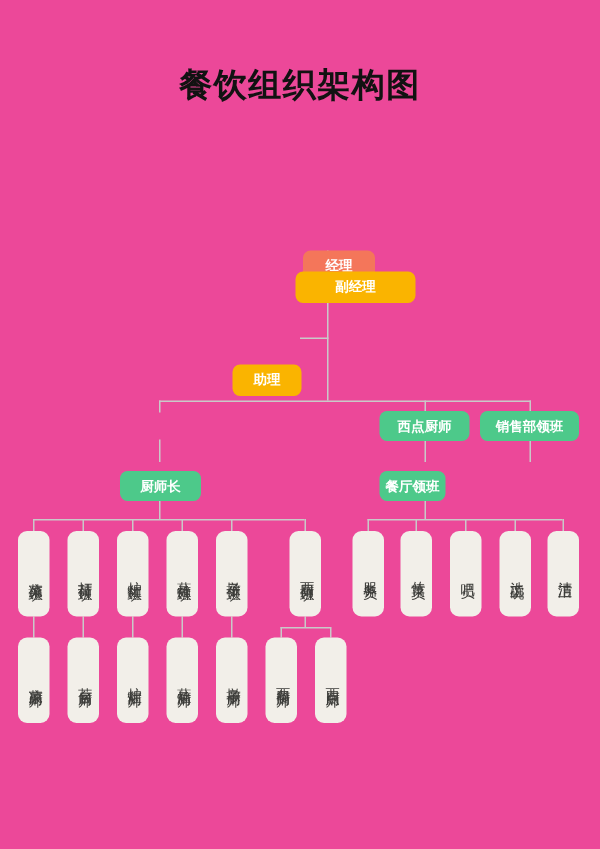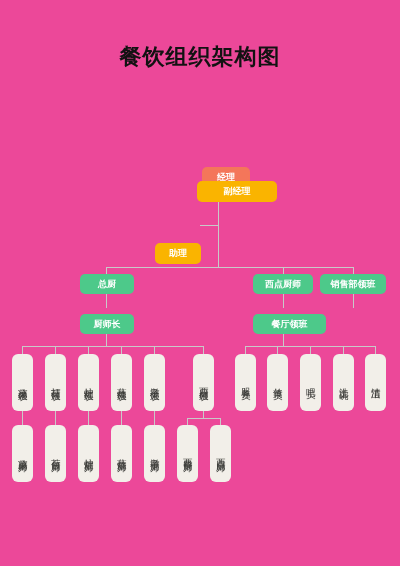--- a/index.html
+++ b/index.html
@@ -119,29 +119,28 @@
   <div class="line v" style="left:310px; top:346px; height:8px;"></div>
   <div class="line v" style="left:343px; top:346px; height:8px;"></div>
   <div class="line v" style="left:375px; top:346px; height:8px;"></div>
 
   <div class="node horiz c-red" style="left:202px; top:146px; width:48px; height:21px;margin-top:21px;">经理</div>
 
   <div class="node horiz c-amber" style="left:197px; top:181px; width:80px; height:21px;">副经理</div>
 
   <div class="node horiz c-amber" style="left:155px; top:215px; width:46px; height:21px;margin-top:28px;">助理</div>
 
-  <div class="node horiz c-green" style="left:80px; top:274px; width:54px; height:20px;">总厨</div>
 
   <div class="node horiz c-green" style="left:253px; top:274px; width:60px; height:20px;">西点厨师</div>
 
   <div class="node horiz c-green" style="left:80px; top:314px; width:54px; height:20px;">厨师长</div>
 
   <div class="node horiz c-green" style="left:320px; top:274px; width:66px; height:20px;">销售部领班</div>
 
-  <div class="node horiz c-green" style="left:253px; top:314px; width:73px; height:20px;">餐厅领班</div>
+  <div class="node horiz c-green" style="left:253px; top:314px; width:44px; height:20px;">餐厅领班</div>
 
 
   <div class="node vert" style="left:12px; top:354px; width:21px; height:57px;">凉菜领班</div>
   <div class="node vert" style="left:45px; top:354px; width:21px; height:57px;">打荷领班</div>
   <div class="node vert" style="left:78px; top:354px; width:21px; height:57px;">炉灶领班</div>
   <div class="node vert" style="left:111px; top:354px; width:21px; height:57px;">蒸灶领班</div>
   <div class="node vert" style="left:144px; top:354px; width:21px; height:57px;">墩子领班</div>
   <div class="node vert" style="left:193px; top:354px; width:21px; height:57px;">西厨领班</div>
 
   <div class="node vert" style="left:12px; top:425px; width:21px; height:57px;">凉菜厨师</div>

